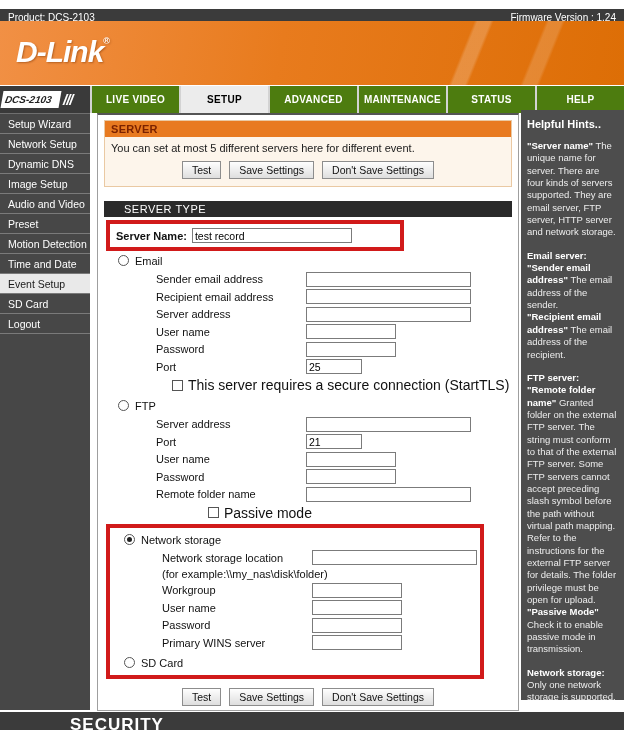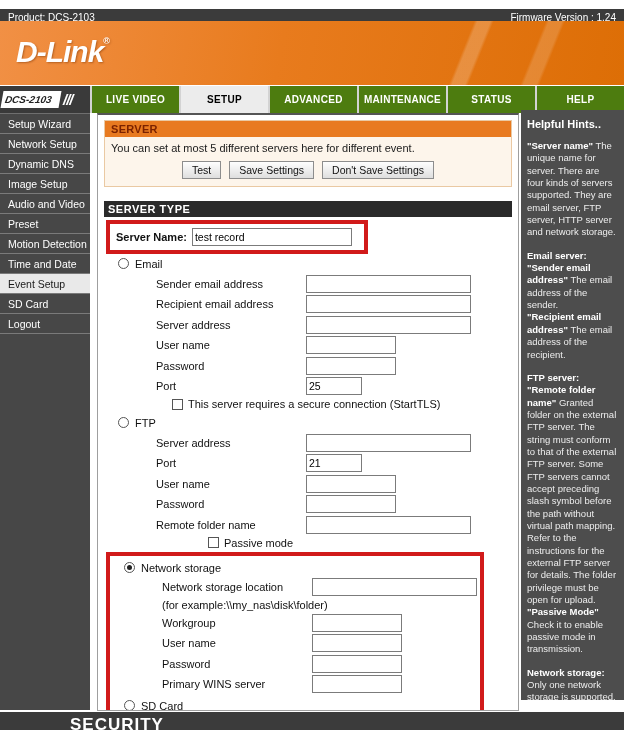--- a/index.html
+++ b/index.html
@@ -66,37 +66,37 @@
   .sec-header-orange { background:#e87a20; color:#7a2200; font-weight:bold; font-size:11px; padding:2px 6px; letter-spacing:.3px; }
   .server-body { background:#fdf5eb; padding:5px 6px 7px 6px; }
   .server-msg { font-size:11px; color:#1a1a1a; }
   .btn-row { text-align:center; margin-top:6px; }
   .ui-btn {
     font-family:inherit; font-size:10.5px; color:#111; padding:2px 9px; margin:0 4px;
     background:linear-gradient(#fefefe,#dedede); border:1px solid #8d8d8d; border-radius:0; cursor:pointer;
   }
 
   .server-type-section { margin:14px 6px 0 6px; }
-  .sec-header-dark { background:#2a2a2a; color:#fff; font-weight:bold; font-size:11px; padding:2px 4px; letter-spacing:.5px; }
+  .sec-header-dark { background:#2a2a2a; color:#fff; font-weight:normal; font-size:11px; padding:2px 20px; letter-spacing:.5px; }
 
   .redbox1 {
-    border:4px solid #d11a1a; width:262px; margin:3px 0 0 2px; padding:4px 4px 4px 6px;
+    border:4px solid #d11a1a; width:298px; margin:3px 0 0 2px; padding:4px 4px 4px 6px;
     display:flex; align-items:center; gap:5px;
   }
   .server-name-label { font-weight:bold; font-size:11px; white-space:nowrap; }
-  .txt { height:15px; border:1px solid #7b7b7b; font-family:inherit; font-size:10.5px; padding:8px 2px; background:#fff; }
+  .txt { height:15px; border:1px solid #7b7b7b; font-family:inherit; font-size:10.5px; padding:0 2px; background:#fff; }
   .server-name-input { width:160px; }
   .txt.long { width:165px; } .txt.medium { width:90px; } .txt.small { width:56px; }
 
   .opt-radio-row { display:flex; align-items:flex-start; gap:6px; padding:4px 0 2px 14px; font-size:11px; }
   .radio { width:11px; height:11px; min-width:11px; border:1px solid #555; border-radius:50%; background:#fff; position:relative; cursor:pointer; }
   .radio.sel:after { content:""; position:absolute; left:2px; top:2px; right:2px; bottom:2px; background:#222; border-radius:50%; }
   .frow { display:flex; align-items:center; margin:2.5px 0 2.5px 52px; }
   .flabel { width:150px; font-size:11px; color:#111; }
-  .crow { display:flex; align-items:center; gap:5px; margin:3px 0 3px 68px; font-size:11px; }
+  .crow { display:flex; align-items:center; gap:5px; margin:3px 0 3px 68px; font-size:14px; }
   .crow.o1 { margin-left:104px; }
   .checkbox { width:11px; height:11px; min-width:11px; border:1px solid #555; background:#fff; cursor:pointer; }
   .nrow { margin:2px 0 3px 52px; font-size:11px; color:#111; }
 
   .redbox2 { border:4px solid #d11a1a; margin:3px 0 0 2px; width:378px; padding:2px 0 4px 0; }
 
   .btn-row.bottom { margin-top:8px; width:100%; }
 
   
   .hints {

